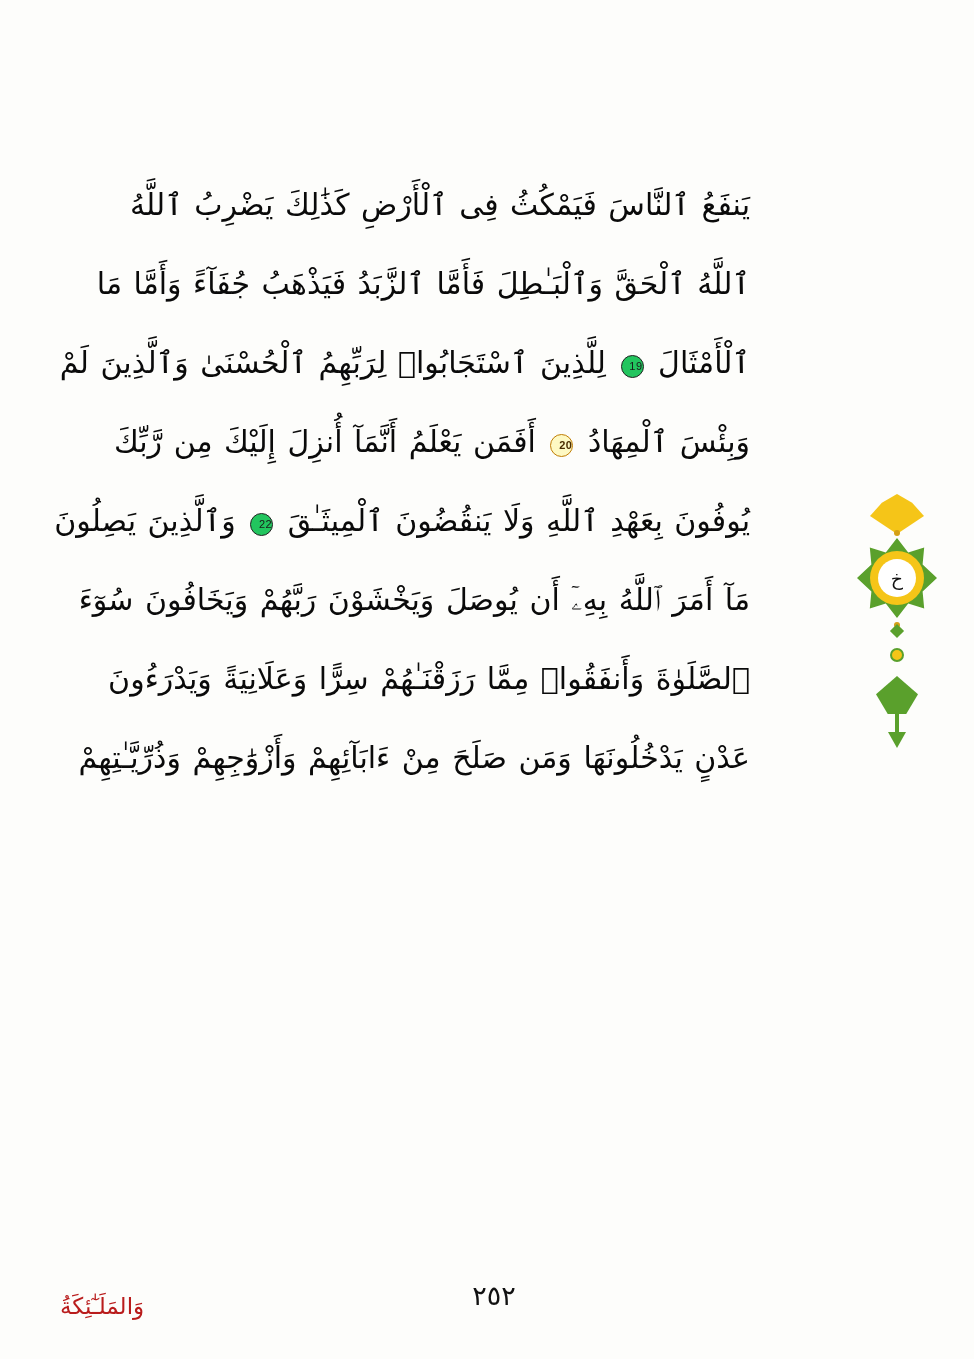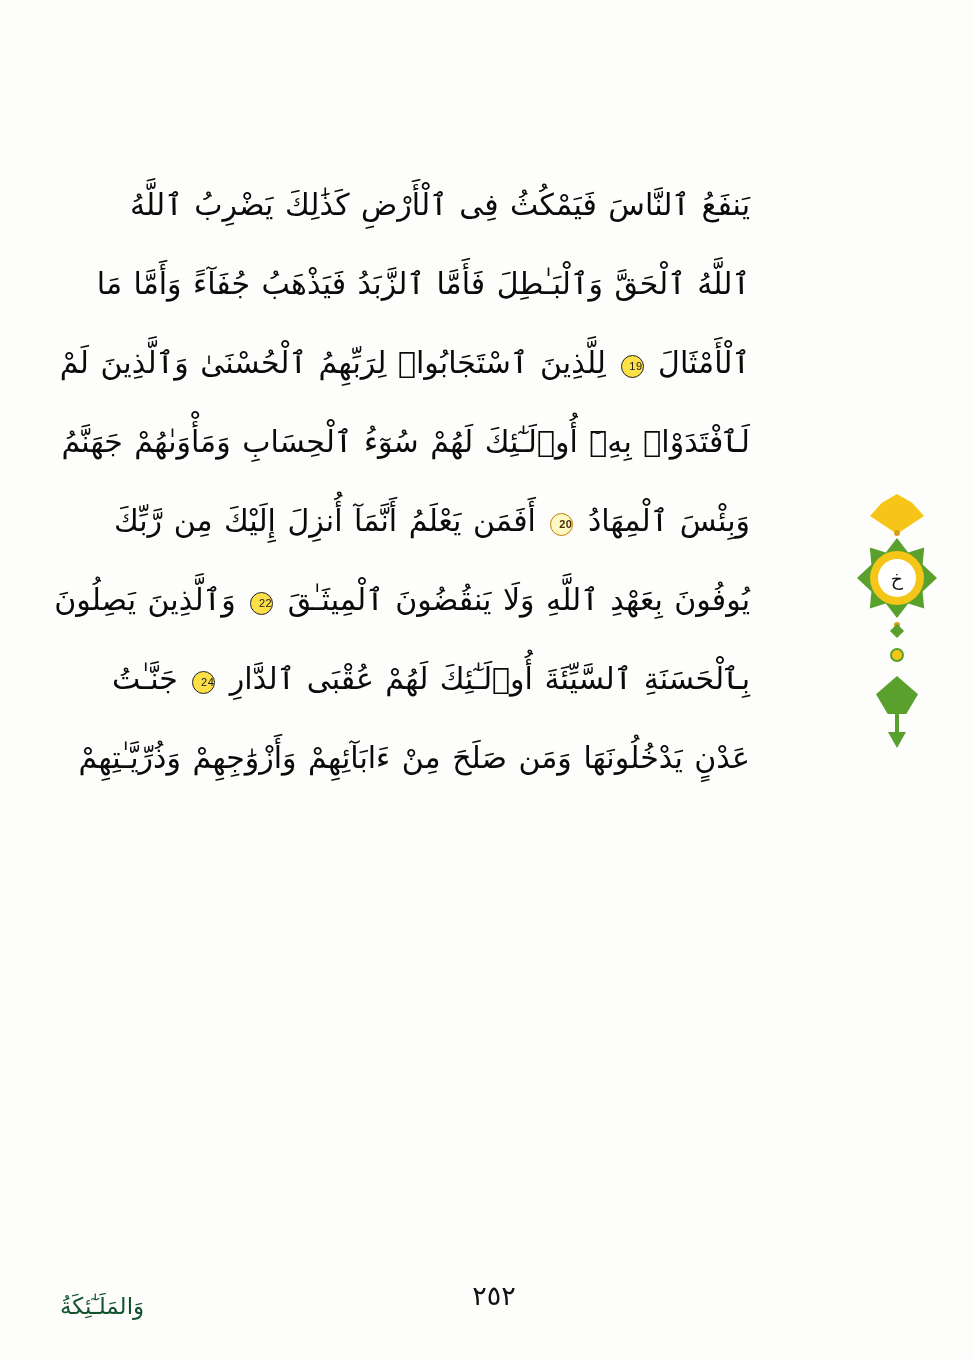--- a/index.html
+++ b/index.html
@@ -51,21 +51,21 @@
     height: 21px;
     line-height: 21px;
     border-radius: 50%;
     text-align: center;
     font-size: 11px;
     font-family: "Liberation Sans", sans-serif;
     color: #1a1a1a;
     vertical-align: 3px;
     margin: 0 3px;
     border: 1px solid #222;
-    background: #fde047;
+    background: #22c55e;
   }
   .ayah-mark.gold {
     background: #fef9c3;
     border-color: #c07d05;
     color: #4a2c00;
     font-weight: bold;
   }
 
   
   .ornament {
@@ -192,62 +192,58 @@
     letter-spacing: 1px;
     padding-left: 7px;
   }
   .juz-label {
     position: absolute;
     bottom: 40px;
     left: 60px;
     direction: rtl;
     font-family: "DejaVu Sans", serif;
     font-size: 23px;
-    color: #14532d;
+    color: #b91c1c;
   }
 </style>
 </head>
 <body>
 
 <div class="page">
 
   <div class="mushaf-text">
 
     <span class="line">يَنفَعُ ٱلنَّاسَ فَيَمْكُثُ فِى ٱلْأَرْضِ كَذَٰلِكَ يَضْرِبُ ٱللَّهُ</span>
     <span class="line">ٱللَّهُ ٱلْحَقَّ وَٱلْبَـٰطِلَ فَأَمَّا ٱلزَّبَدُ فَيَذْهَبُ جُفَآءً وَأَمَّا مَا</span>
 
     <span class="line">
       <span>ٱلْأَمْثَالَ</span>
       <span class="ayah-mark">19</span>
       <span>لِلَّذِينَ ٱسْتَجَابُوا۟ لِرَبِّهِمُ ٱلْحُسْنَىٰ وَٱلَّذِينَ لَمْ</span>
     </span>
 
-    <span class="line">لَٱفْتَدَوْا۟ بِهِۦٓ أُو۟لَـٰٓئِكَ لَهُمْ سُوٓءُ ٱلْحِسَابِ وَمَأْوَىٰهُمْ جَهَنَّمُ</span>
 
     <span class="line">
       <span>وَبِئْسَ ٱلْمِهَادُ</span>
       <span class="ayah-mark gold">20</span>
       <span>أَفَمَن يَعْلَمُ أَنَّمَآ أُنزِلَ إِلَيْكَ مِن رَّبِّكَ</span>
     </span>
 
 
     <span class="line">
       <span>يُوفُونَ بِعَهْدِ ٱللَّهِ وَلَا يَنقُضُونَ ٱلْمِيثَـٰقَ</span>
       <span class="ayah-mark">22</span>
       <span>وَٱلَّذِينَ يَصِلُونَ</span>
     </span>
 
-
-
-
-    <span class="line">
-      <span>بِٱلْحَسَنَةِ ٱلسَّيِّئَةَ أُو۟لَـٰٓئِكَ لَهُمْ عُقْبَى ٱلدَّارِ</span>
-      <span class="ayah-mark">24</span>
-      <span>جَنَّـٰتُ</span>
-    </span>
+    <span class="line">مَآ أَمَرَ ٱللَّهُ بِهِۦٓ أَن يُوصَلَ وَيَخْشَوْنَ رَبَّهُمْ وَيَخَافُونَ سُوٓءَ</span>
+
+
+    <span class="line">ٱلصَّلَوٰةَ وَأَنفَقُوا۟ مِمَّا رَزَقْنَـٰهُمْ سِرًّا وَعَلَانِيَةً وَيَدْرَءُونَ</span>
+
 
     <span class="line">عَدْنٍ يَدْخُلُونَهَا وَمَن صَلَحَ مِنْ ءَابَآئِهِمْ وَأَزْوَٰجِهِمْ وَذُرِّيَّـٰتِهِمْ</span>
 
   </div>
 
   <div class="ornament">
     <div class="orn-top-leaf"></div>
     <div class="orn-stem-dot" style="top:50px;"></div>
     <div class="orn-rosette">
       <div class="orn-petal"></div>

